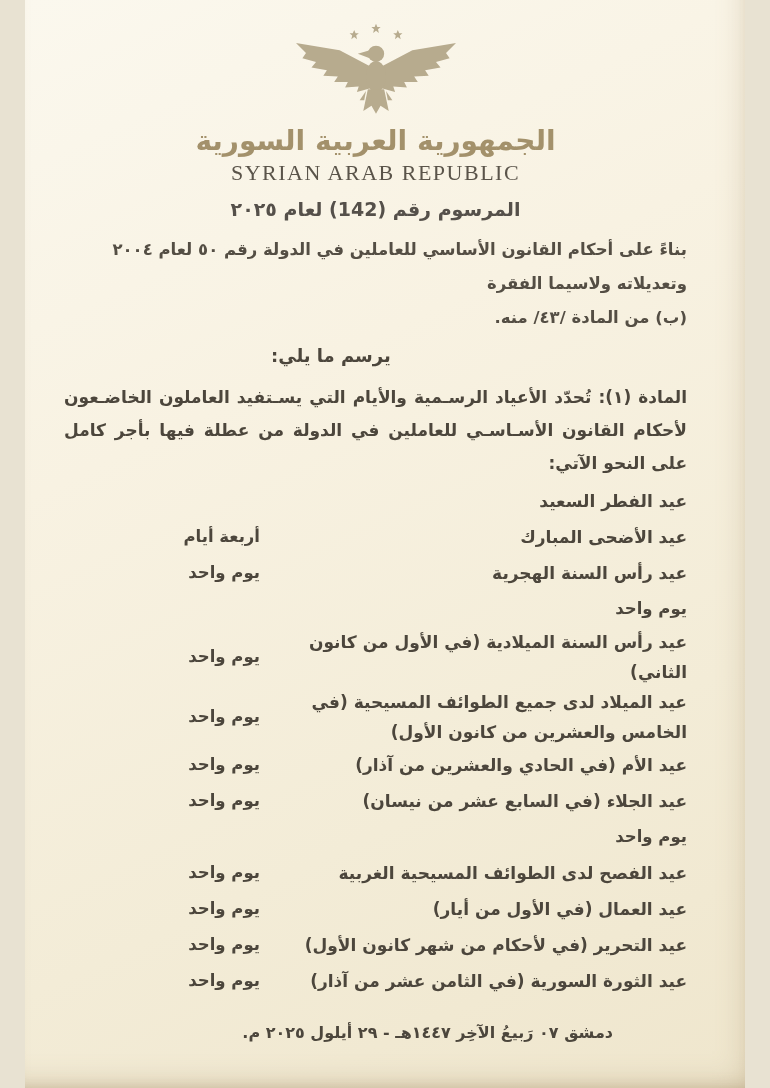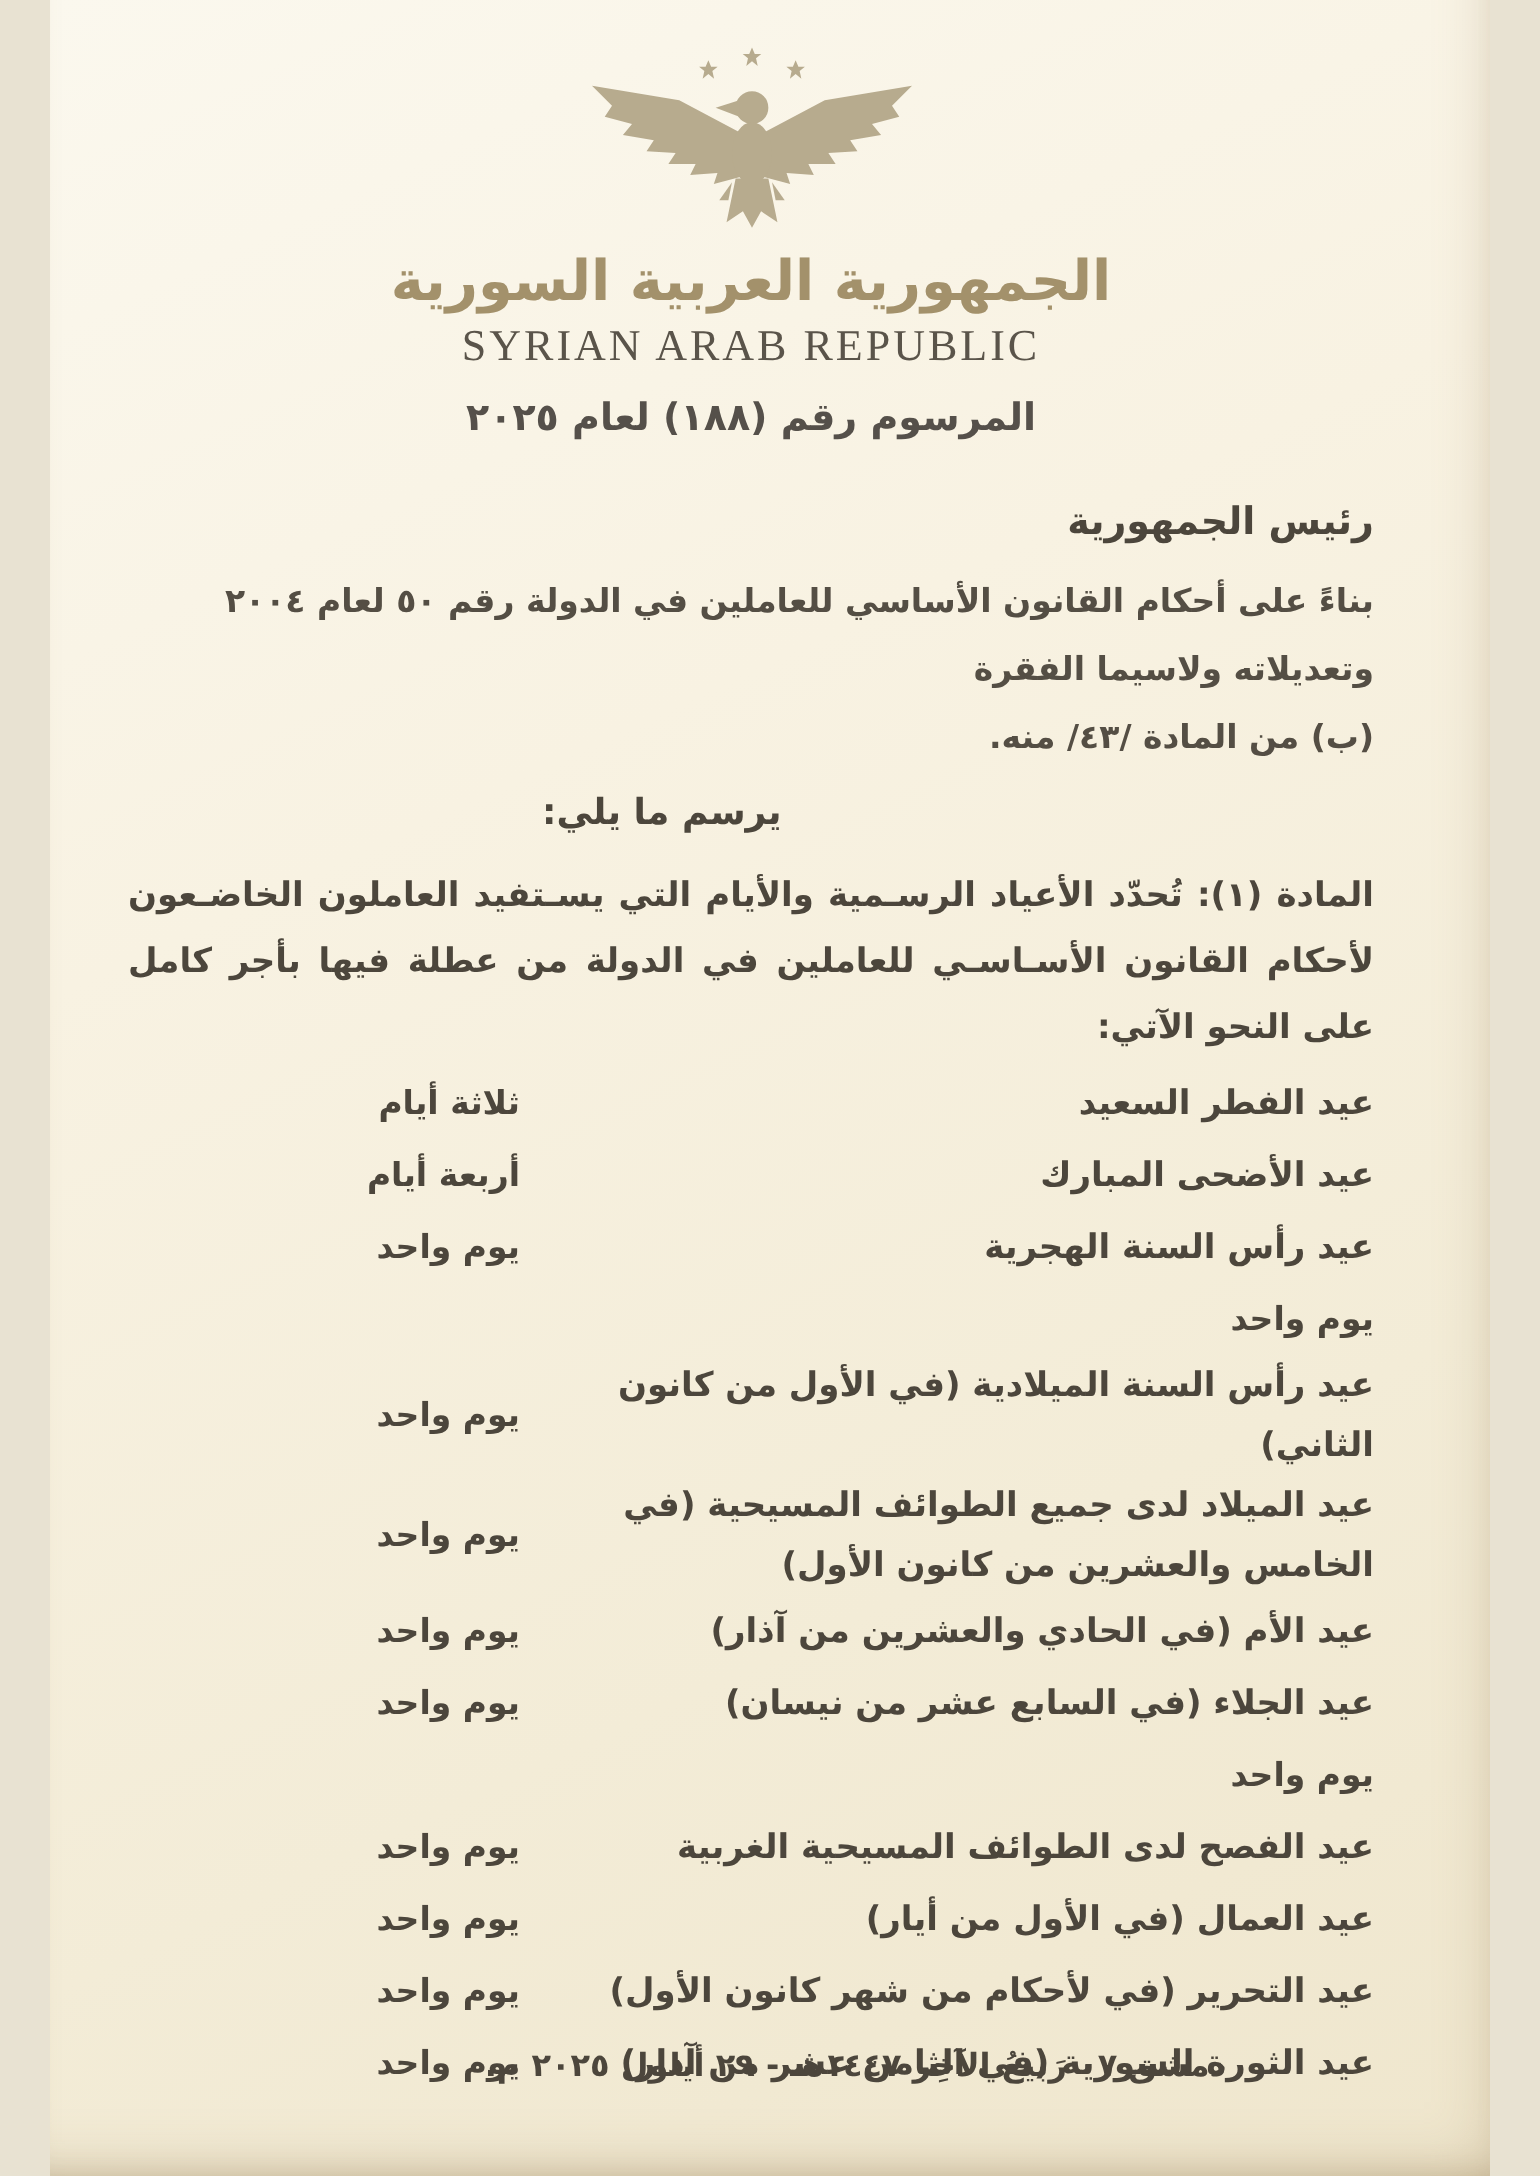--- a/index.html
+++ b/index.html
@@ -96,40 +96,38 @@
         <ellipse cx="110" cy="62" rx="11" ry="17"></ellipse>
 
         <path d="M101,76 L119,76 L124,100 L115,94 L110,103 L105,94 L96,100 Z"></path>
 
         <path d="M99,78 L92,88 L97,88 Z"></path>
         <path d="M121,78 L128,88 L123,88 Z"></path>
       </g>
     </svg>
     <div class="arabic-title">الجمهورية العربية السورية</div>
     <div class="english-title">SYRIAN ARAB REPUBLIC</div>
-    <div class="decree-title">المرسوم رقم (١٨٨) لعام ٢٠٢٥</div>
+    <div class="decree-title">المرسوم رقم (142) لعام ٢٠٢٥</div>
   </div>
 
-  <div class="issuer">رئيس الجمهورية</div>
 
   <div class="preamble">
     <div>بناءً على أحكام القانون الأساسي للعاملين في الدولة رقم ٥٠ لعام ٢٠٠٤ وتعديلاته ولاسيما الفقرة</div>
     <div>(ب) من المادة /٤٣/ منه.</div>
   </div>
 
   <div class="enactment">
     <span>يرسم ما يلي:</span>
   </div>
 
   <div class="article"><span class="label">المادة (١):</span><span> تُحدّد الأعياد الرسـمية والأيام التي يسـتفيد العاملون الخاضـعون لأحكام القانون الأسـاسـي للعاملين في الدولة من عطلة فيها بأجر كامل على النحو الآتي:</span></div>
 
   <div class="holiday-list">
     <div class="row">
       <span class="h-name">عيد الفطر السعيد</span>
-      <span class="h-dur">ثلاثة أيام</span>
     </div>
     <div class="row">
       <span class="h-name">عيد الأضحى المبارك</span>
       <span class="h-dur">أربعة أيام</span>
     </div>
     <div class="row">
       <span class="h-name">عيد رأس السنة الهجرية</span>
       <span class="h-dur">يوم واحد</span>
     </div>
     <div class="row">

